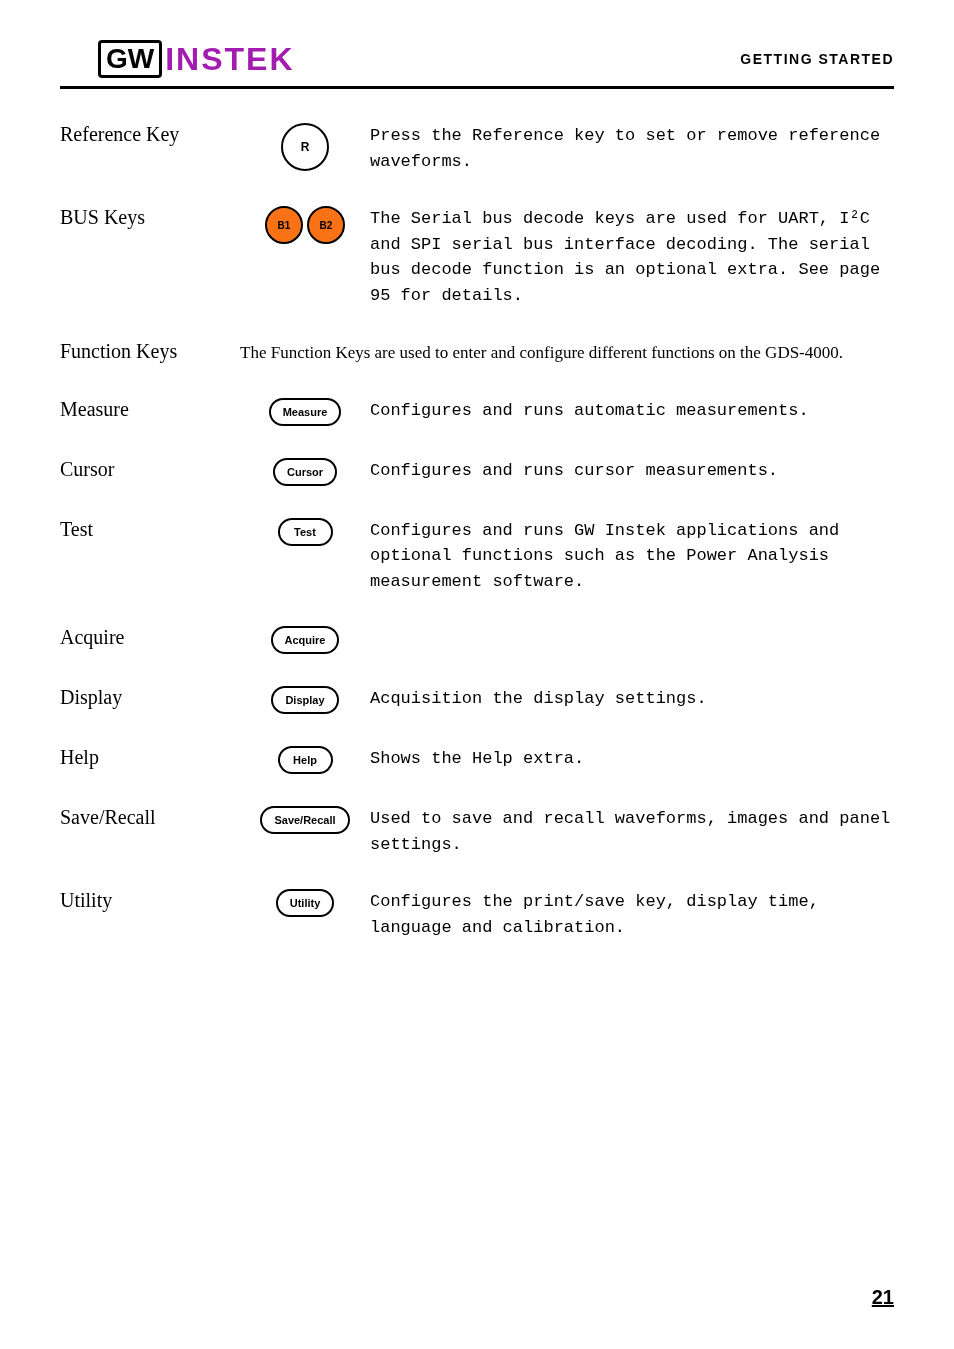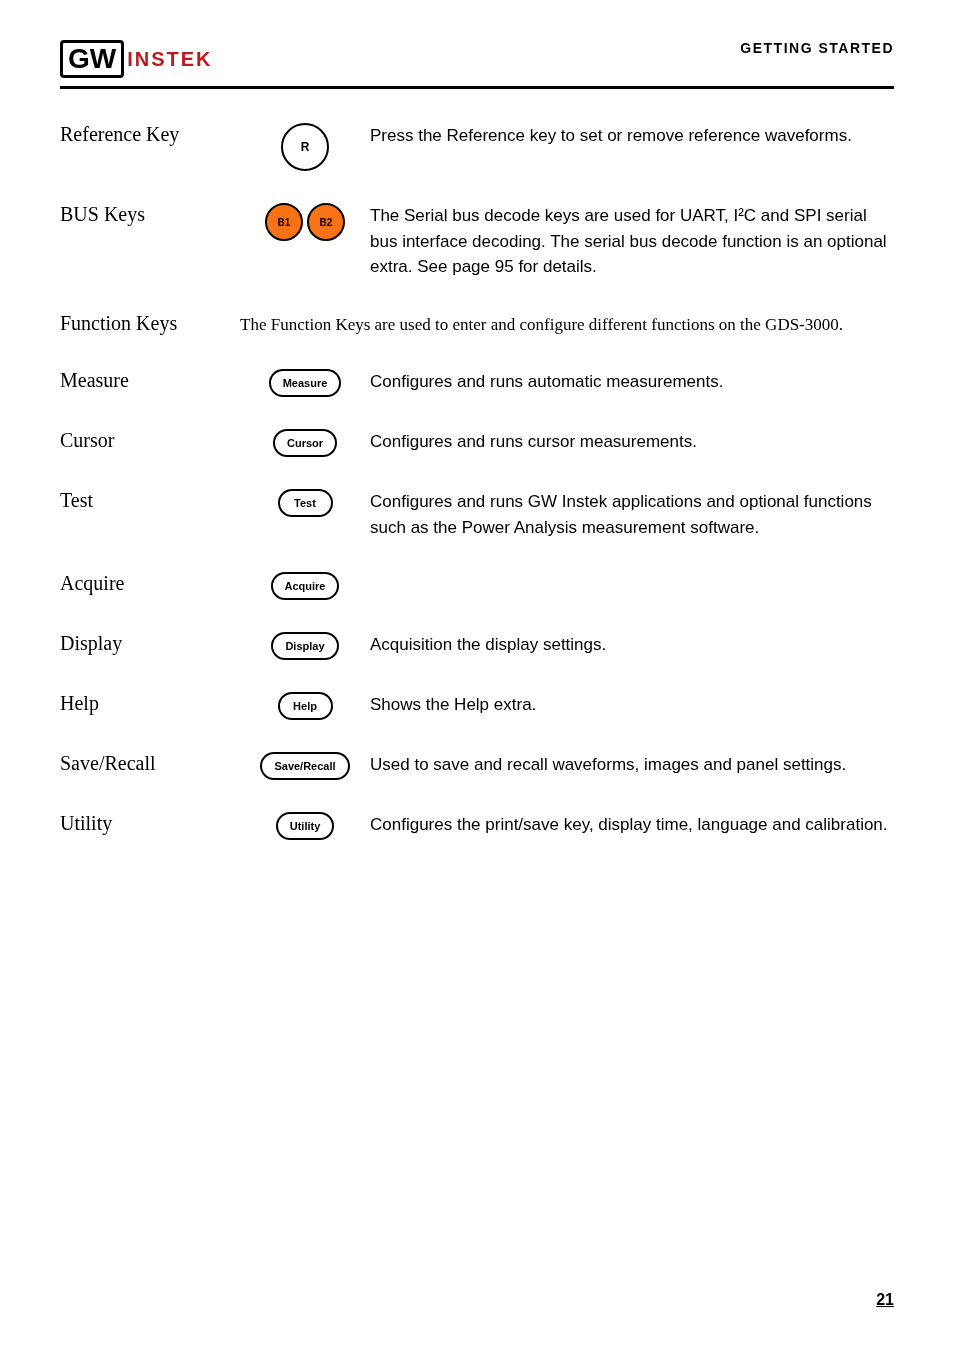--- a/index.html
+++ b/index.html
@@ -17,22 +17,23 @@
       width: 954px;
       min-height: 1349px;
       padding: 40px 60px 60px 60px;
       position: relative;
     }
 
     
     .header {
       display: flex;
       justify-content: space-between;
-      align-items: flex-start;
+      align-items: center;
       margin-bottom: 8px;
+      margin-left: 38px;
     }
 
     .header-section {
       font-family: Arial, sans-serif;
       font-weight: bold;
       font-size: 14px;
       letter-spacing: 1.5px;
       text-transform: uppercase;
       color: #000;
     }
@@ -67,21 +68,21 @@
       flex-shrink: 0;
       display: flex;
       align-items: center;
       justify-content: center;
       padding-top: 4px;
     }
 
     .key-desc {
       flex: 1;
       font-size: 17px;
-      font-family: Liberation Sans, sans-serif;
+      font-family: Liberation Mono, monospace;
       line-height: 1.5;
       padding-top: 4px;
     }
 
     
     .key-btn {
       display: inline-flex;
       align-items: center;
       justify-content: center;
       border: 2px solid #000;
@@ -151,21 +152,21 @@
       font-family: Georgia, serif;
       line-height: 1.5;
       padding-top: 4px;
     }
 
     
     .page-number {
       position: absolute;
       bottom: 40px;
       right: 60px;
-      font-size: 16px;
+      font-size: 20px;
       font-weight: bold;
       font-family: Arial, sans-serif;
       text-decoration: underline;
     }
 
     
     .logo-wrapper {
       display: flex;
       align-items: center;
       gap: 0px;
@@ -185,22 +186,22 @@
       font-family: Arial Black, Arial, sans-serif;
       font-weight: 900;
       font-size: 28px;
       color: #000;
       line-height: 1;
     }
 
     .instek-text {
       font-family: Arial Black, Arial, sans-serif;
       font-weight: 900;
-      font-size: 20px;
-      color: #b91c1c;
+      font-size: 32px;
+      color: #a21caf;
       letter-spacing: 2px;
     }
   </style>
 </head>
 <body>
 
 <div class="page">
 
   <div class="header">
     <div class="logo-wrapper">
@@ -241,21 +242,21 @@
           </div>
         </div>
       </div>
       <div class="key-desc">The Serial bus decode keys are used for UART, I²C and SPI serial bus interface decoding. The serial bus decode function is an optional extra. See page 95 for details.</div>
     </div>
 
     <div class="function-row">
       <div class="function-name">
         <span>Function Keys</span>
       </div>
-      <div class="function-desc">The Function Keys are used to enter and configure different functions on the GDS-3000.</div>
+      <div class="function-desc">The Function Keys are used to enter and configure different functions on the GDS-4000.</div>
     </div>
 
     <div class="key-row">
       <div class="key-name">
         <span>Measure</span>
       </div>
       <div class="key-icon-area">
         <div class="key-btn">
           <span>Measure</span>
         </div>

